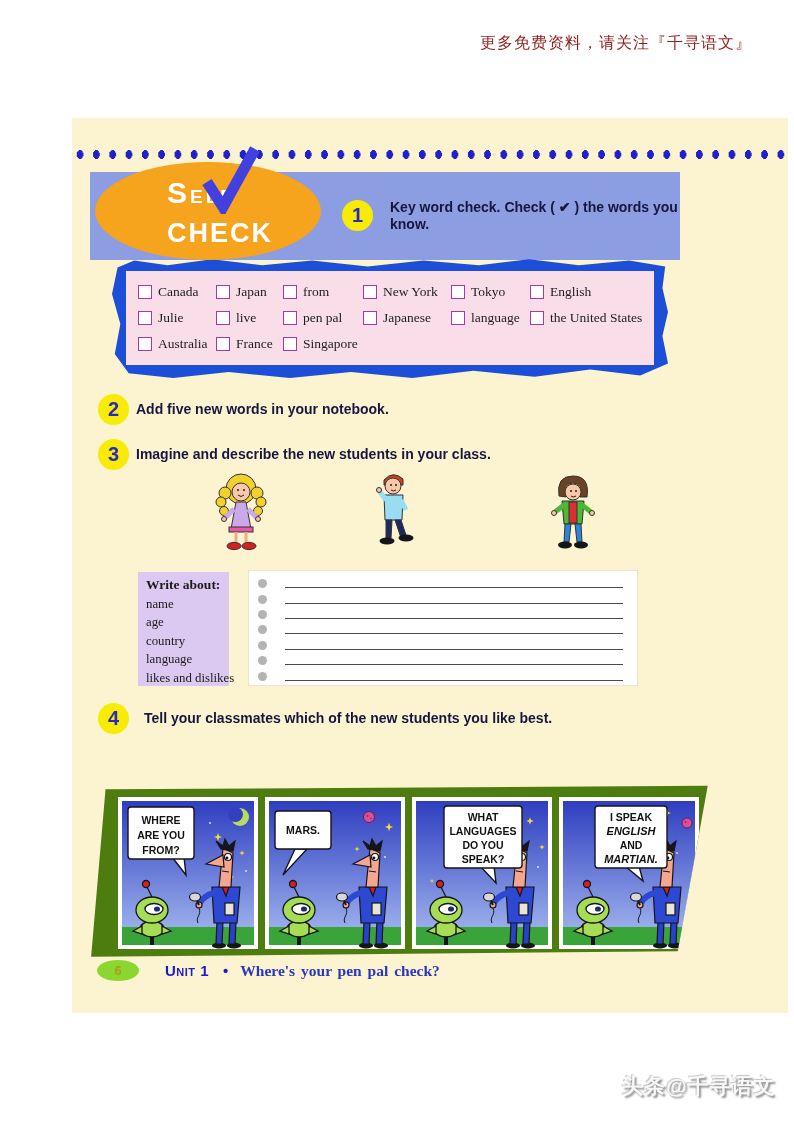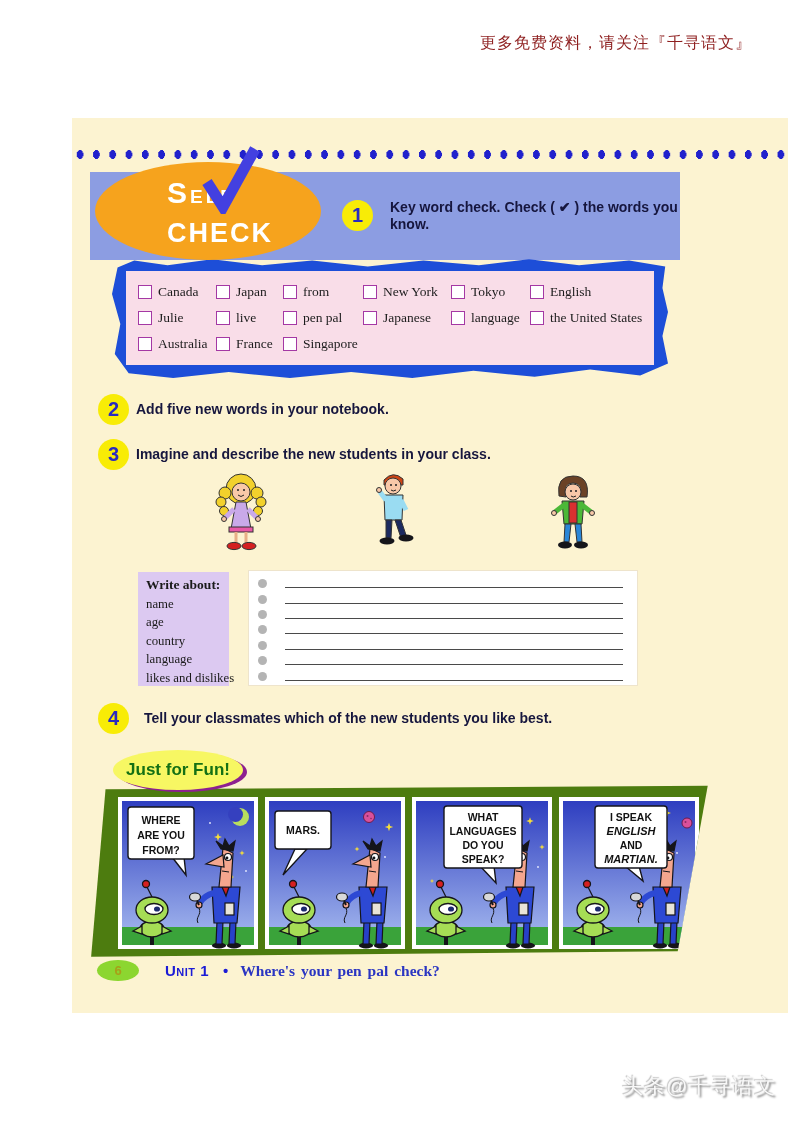--- a/index.html
+++ b/index.html
@@ -76,21 +76,21 @@
   .footer{position:absolute;left:25px;top:842px;display:flex;align-items:center;}
   .pagenum{
     width:42px;height:21px;border-radius:50%;background:#8cd630;color:#a8a018;
     font-weight:bold;font-size:13px;display:flex;align-items:center;justify-content:center;
   }
   .unit{margin-left:26px;color:#1b1bd6;font-weight:bold;font-size:15px;font-variant:small-caps;letter-spacing:0.5px;}
   .bullet{margin-left:14px;color:#1b1bd6;font-weight:bold;font-size:15px;}
   .ftitle{margin-left:12px;font-family:"Liberation Serif",serif;font-weight:bold;font-size:15.5px;color:#2a35c2;word-spacing:2px;}
   
   .bottom-watermark{
-    position:absolute;left:622px;top:1072px;font-size:21px;font-weight:normal;letter-spacing:1px;
+    position:absolute;left:622px;top:1072px;font-size:21px;font-weight:bold;letter-spacing:1px;
     color:#f8f8f8;text-shadow:2px 2px 2px #8c8c8c,-1px -1px 1px #c4c4c4;white-space:nowrap;
   }
 </style>
 </head>
 <body>
 
 <div class="top-banner">更多免费资料，请关注『千寻语文』</div>
 
 <div class="page">
 
@@ -280,23 +280,20 @@
       </div>
     <div class="nb-row">
         <span class="nb-dot"></span>
         <span class="nb-line"></span>
       </div>
   </div>
 
   <div class="num" style="left:26px;top:585px;">4</div>
   <div class="task-text" style="left:64px;top:585px;line-height:31px;margin-left:8px;">Tell your classmates which of the new students you like best.</div>
 
-  <div class="fun">
-    <span>Just for Fun!</span>
-  </div>
 
   <div class="comic">
     <svg class="comic-svg" width="582" height="152" viewBox="0 0 582 152">
       <defs>
         <linearGradient id="sky" x1="0" y1="0" x2="0" y2="1">
           <stop offset="0" stop-color="#2e3ec0"></stop>
             <stop offset="1" stop-color="#a8bcf0"></stop>
         </linearGradient>
         <path id="star" d="M0,-5 L1.3,-1.3 L5,0 L1.3,1.3 L0,5 L-1.3,1.3 L-5,0 L-1.3,-1.3 Z"></path>
         <g id="alien" stroke="#15151a" stroke-width="1.3">

